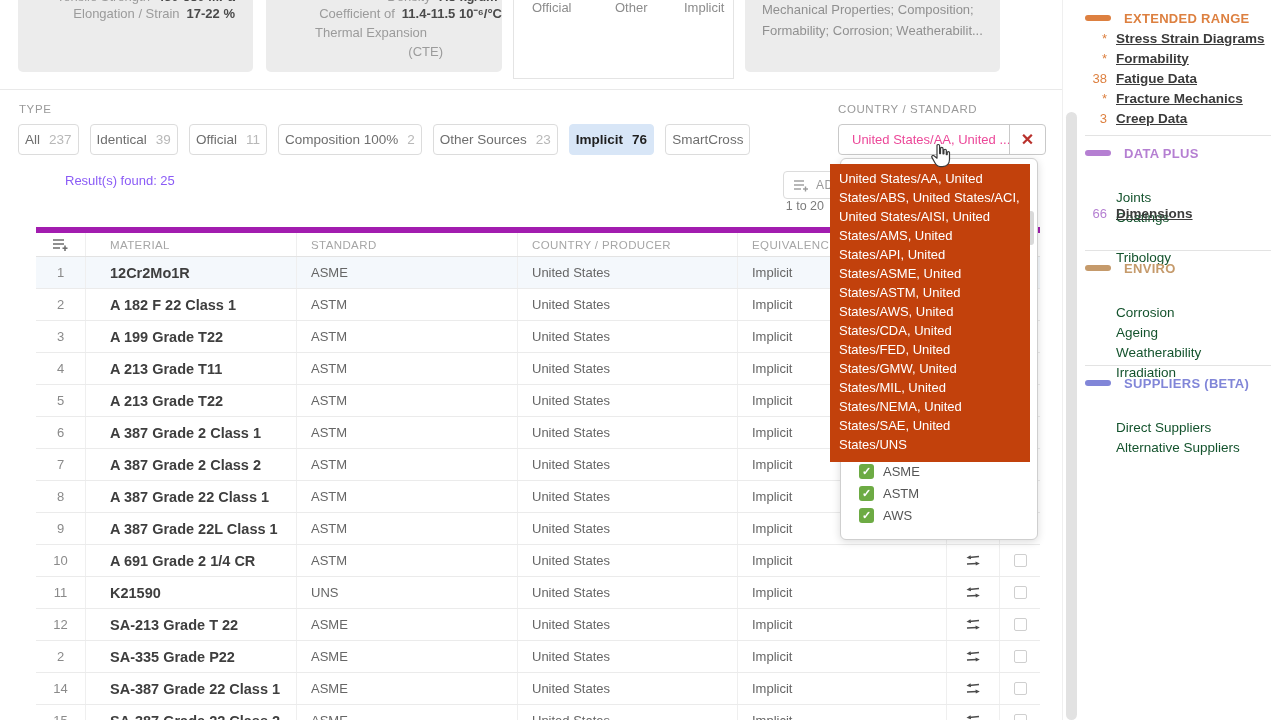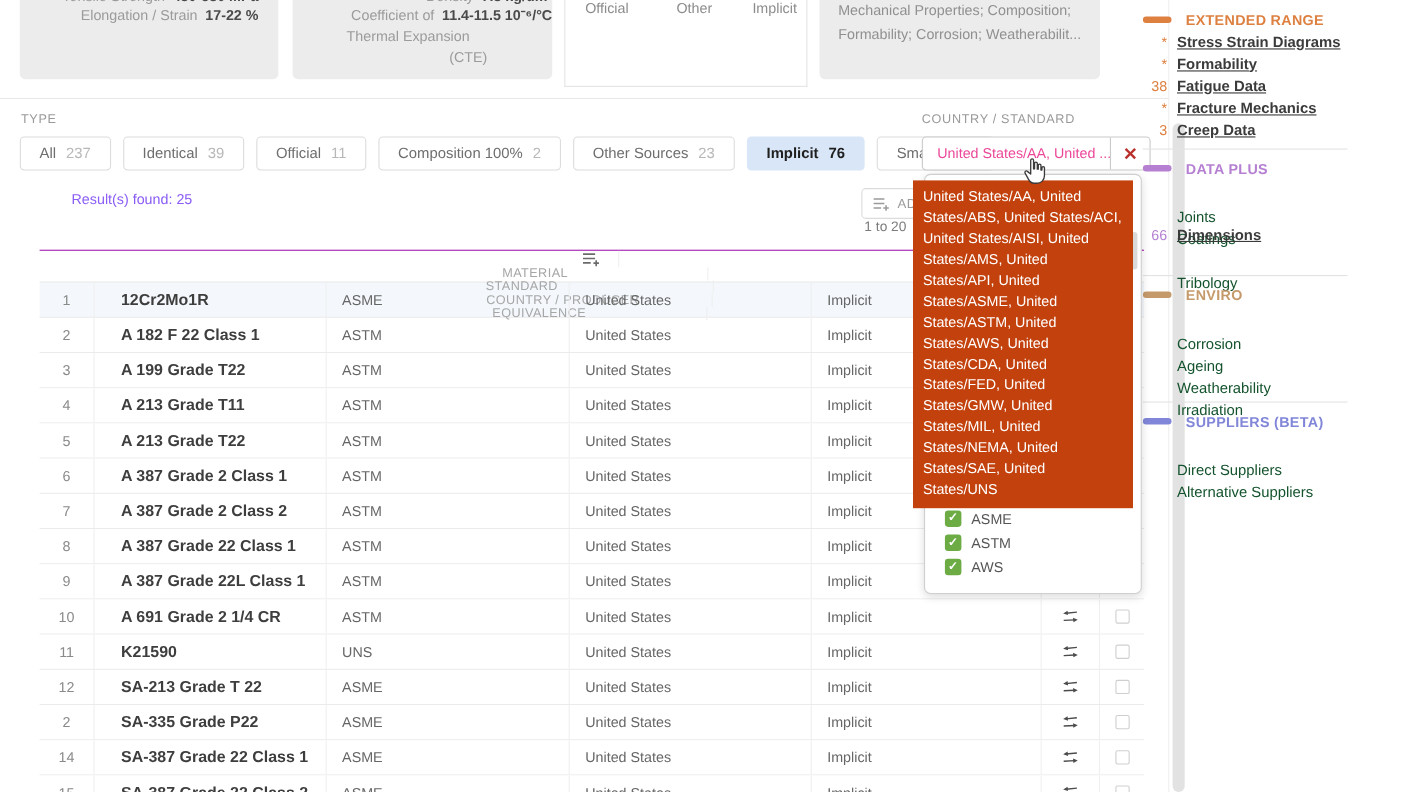--- a/index.html
+++ b/index.html
@@ -18,21 +18,21 @@
   .kv-label { color:#9b9b9b; }
   .kv-value { color:#4a4a4a; font-weight:bold; }
   .kv-sub   { color:#9b9b9b; font-size:13px; line-height:18px; position:absolute; text-align:right; }
   .tab-lbl { position:absolute; top:0; font-size:13px; color:#8c8c8c; }
   .card3-line { position:absolute; font-size:13px; color:#909090; line-height:20px; }
   .hline { position:absolute; background:#e9e9e9; height:1px; }
 
   
   .sec-label { position:absolute; font-size:11.5px; letter-spacing:.6px; color:#9a9a9a; }
   #type-buttons { position:absolute; left:18px; top:124px; display:flex; gap:11px; }
-  .fbtn { display:inline-flex; align-items:center; gap:9px; height:31px; padding:0 17px;
+  .fbtn { display:inline-flex; align-items:center; gap:9px; height:31px; padding:0 6px;
     border:1px solid #dcdcdc; border-radius:4px; background:#fff;
     font-size:13.5px; color:#6e6e6e; white-space:nowrap; cursor:pointer; }
   .fbtn .cnt { color:#b8b8b8; }
   .fbtn.sel { background:#d8e6f7; border-color:#d8e6f7; color:#1f1f1f; font-weight:bold; }
   .fbtn.sel .cnt { color:#1f1f1f; font-weight:bold; }
 
   #country-input { position:absolute; left:838px; top:124px; width:208px; height:31px;
     background:#fff; border:1px solid #c9c9c9; border-radius:4px; display:flex; align-items:center; }
   #country-text { flex:1; padding-left:13px; font-size:13px; color:#ec4899; white-space:nowrap; overflow:hidden; }
   #country-clear { width:36px; height:100%; border-left:1px solid #c9c9c9; display:flex;
@@ -40,22 +40,22 @@
 
   #results-found { position:absolute; left:65px; top:173px; font-size:13px; color:#8b5cf6; }
   #add-btn { position:absolute; left:783px; top:171px; width:120px; height:28px; background:#fff;
     border:1px solid #dcdcdc; border-radius:4px; display:flex; align-items:center; gap:7px;
     padding:0 10px; font-size:12px; letter-spacing:.4px; color:#9a9a9a; }
   #page-range { position:absolute; left:780px; top:199px; width:44px; text-align:right;
     font-size:12.5px; color:#7c7c7c; }
 
   
   #mtable { position:absolute; left:36px; top:227px; width:1004px; }
-  .thead { display:flex; height:30px; align-items:center; border-top:1px solid #a21caf;
-    border-bottom:1px solid #e3e3e3; color:#a6a6a6; font-size:11.5px; letter-spacing:.4px;flex-direction:column; }
+  .thead { display:flex; height:30px; align-items:center; border-top:6px solid #a21caf;
+    border-bottom:1px solid #e3e3e3; color:#a6a6a6; font-size:11.5px; letter-spacing:.4px; }
   .trow { display:flex; height:32px; align-items:center; border-bottom:1px solid #ebebeb;
     font-size:13px; color:#666; background:#fff; }
   .trow.hl { background:#f4f8fc; }
   .tc { height:100%; display:flex; align-items:center; border-right:1px solid #efefef; }
   .tc:last-child { border-right:none; }
   .c-num { width:50px; justify-content:center; color:#8a8a8a; }
   .c-mat { width:211px; padding-left:24px; }
   .trow .c-mat { font-weight:bold; font-size:14.5px; color:#3e3e3e; }
   .c-std { width:221px; padding-left:14px; }
   .c-cty { width:220px; padding-left:14px; }
@@ -79,21 +79,21 @@
 
   
   #tooltip { position:absolute; left:830px; top:164px; width:200px; background:#c2410c;
     color:#fff; font-size:13px; line-height:19px; padding:5px 9px 8px; z-index:6; }
   #cursor { position:absolute; left:929px; top:143px; z-index:9; }
 
   
   #main-scrollbar { position:absolute; left:1066px; top:112px; width:11px; height:608px;
     background:#e2e2e2; border-radius:6px; }
   .vline { position:absolute; left:1062px; top:0; width:1px; height:720px; background:#efefef; }
-  #sidebar { position:absolute; left:1039px; top:8px; width:192px; }
+  #sidebar { position:absolute; left:1085px; top:8px; width:192px; }
   .sb-header { display:flex; align-items:center; height:20px; font-size:13px; font-weight:bold; letter-spacing:.3px; }
   .sb-pill { width:26px; height:6px; border-radius:3px; margin-right:13px; flex:none; }
   .sb-item { display:flex; align-items:center; height:20px; font-size:13.5px; }
   .sb-badge { width:31px; text-align:right; padding-right:9px; font-size:13px; flex:none; }
   .sb-link { color:#3b3b3b; font-weight:bold; text-decoration:underline; cursor:pointer; }
   .sb-dis { color:#14532d;margin-top:48px; }
   .sb-div { border-top:1px solid #e3e3e3; margin:7px 0; width:186px; }
   svg { display:block; }
 </style>
 </head>

